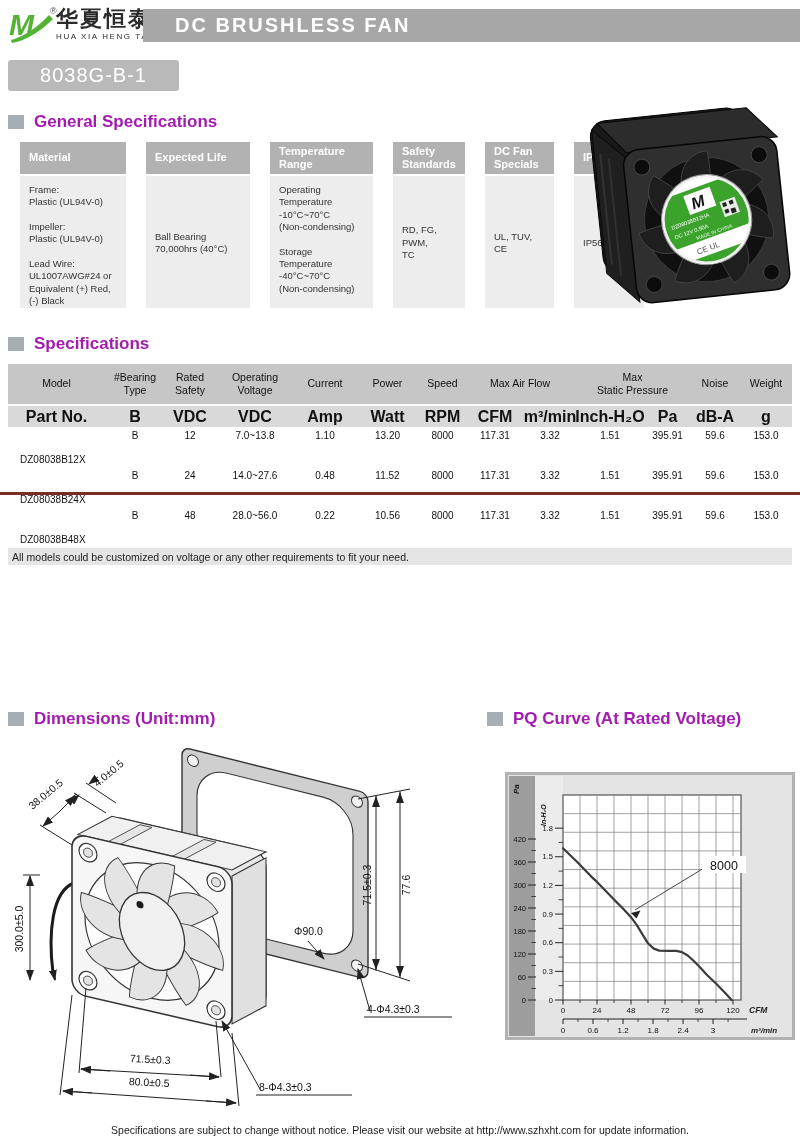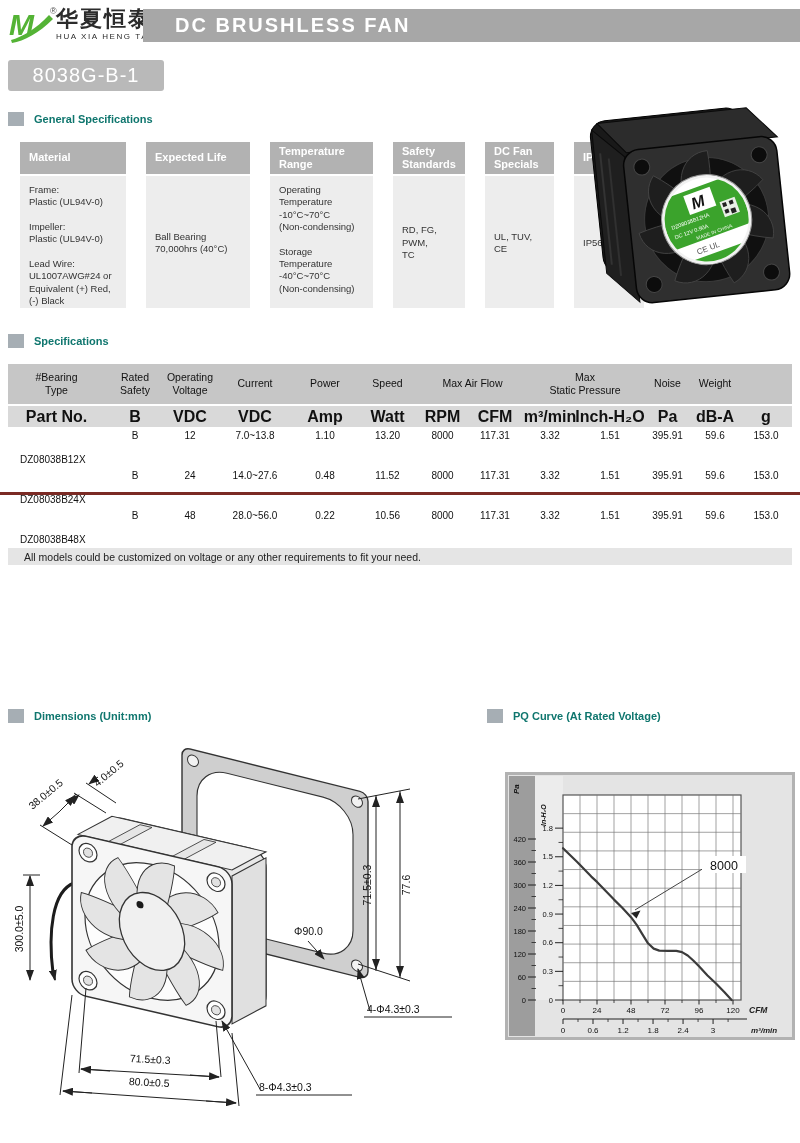--- a/index.html
+++ b/index.html
@@ -7,29 +7,29 @@
   #page{position:relative;width:800px;height:1143px;background:#fff;overflow:hidden;}
 
   
   #logo{position:absolute;left:8px;top:4px;width:140px;height:46px;display:flex;}
   #brand{position:absolute;left:56px;top:8px;line-height:1;}
   #brand .cn{font-size:22px;font-weight:bold;color:#2b2b2b;letter-spacing:2px;}
   #brand .en{font-size:8px;color:#2b2b2b;letter-spacing:1.6px;margin-top:3px;}
   #banner{position:absolute;left:143px;top:9px;width:773px;height:33px;background:#a7a7a7;
           display:flex;align-items:center;}
   #banner span{color:#fff;font-weight:bold;font-size:20px;letter-spacing:2px;padding-left:32px;}
-  #model-badge{position:absolute;left:8px;top:60px;width:156px;height:31px;background:#b9b9b9;
+  #model-badge{position:absolute;left:8px;top:60px;width:171px;height:31px;background:#b9b9b9;
           border-radius:3px;display:flex;align-items:center;justify-content:center;
           color:#fff;font-size:20px;letter-spacing:1px;}
   #model-size{position:absolute;left:172px;top:61px;font-size:23px;color:#3d3d3d;letter-spacing:.5px;}
 
   
   .sec{position:absolute;display:flex;align-items:center;}
   .sec .sq{width:16px;height:14px;background:#a6aeb4;margin-right:10px;}
-  .sec .t{font-size:11px;font-weight:bold;color:#0f766e;}
+  .sec .t{font-size:17px;font-weight:bold;color:#a21caf;}
 
   
   #gen-table{position:absolute;left:8px;top:142px;width:552px;}
   .gen-head,.gen-body{display:grid;grid-template-columns:106px 104px 103px 72px 69px 70px;column-gap:20px;padding-left:12px;}
   .gen-head{margin-bottom:2px;}
   .gh{background:#b2b2b2;color:#fff;font-weight:bold;font-size:11px;line-height:1.2;
       height:32px;display:flex;align-items:center;padding-left:9px;}
   .gb{background:#ededed;color:#333;font-size:9.5px;line-height:1.3;height:132px;
       padding:8px 6px 6px 9px;box-sizing:border-box;white-space:pre-line;display:flex;align-items:center;}
   .gb.top{align-items:flex-start;}
@@ -39,21 +39,21 @@
   .sp-row{display:grid;grid-template-columns:97px 60px 50px 80px 60px 65px 45px 60px 50px 70px 45px 50px 52px;}
   .sp-h1{background:#c6c6c6;margin-bottom:2px;}
   .sp-h1 div{font-size:10.5px;color:#111;height:40px;display:flex;align-items:center;justify-content:center;
       text-align:center;white-space:pre-line;line-height:1.25;}
   .span2{grid-column:span 2;}
   .sp-h2{background:#d9d9d9;}
   .sp-h2 div{font-size:16px;font-weight:700;color:#111;height:21px;display:flex;align-items:center;justify-content:center;}
   .sp-body div{font-size:10px;color:#111;height:16px;display:flex;align-items:center;justify-content:center;}
   .sp-body div.c0{justify-content:flex-start;padding-left:12px;margin-top:24px;}
   #spec-note{background:#e5e5e5;font-size:10.5px;color:#222;height:17px;display:flex;align-items:center;
-      padding-left:16px;margin-top:1px;}
+      padding-left:4px;margin-top:1px;}
   #maroon-line{position:absolute;left:0;top:492px;width:800px;height:3px;background:#7b2a24;}
 
   
   #photo{position:absolute;left:570px;top:85px;}
   #dims-svg{position:absolute;left:10px;top:733px;}
   #pq-chart{position:absolute;left:505px;top:772px;}
 
   
   #footer{position:absolute;left:0;top:1124px;width:800px;text-align:center;font-size:10.5px;color:#1a1a1a;}
 
@@ -181,20 +181,21 @@
     </g>
   </svg>
 
   <div class="sec" style="left:8px;top:334px;">
     <div class="sq"></div>
     <div class="t">Specifications</div>
   </div>
 
   <div id="spec-table">
     <div class="sp-row sp-h1">
+      <div>Model</div>
       <div>#Bearing
 Type</div>
       <div>Rated
 Safety</div>
       <div>Operating
 Voltage</div>
       <div>Current</div>
       <div>Power</div>
       <div>Speed</div>
       <div class="span2">Max Air Flow</div>
@@ -503,14 +504,15 @@
         <line x1="223.07813410000003" y1="247" x2="223.07813410000003" y2="250" stroke="#222" stroke-width="0.8"></line>
         <text x="246" y="261" font-size="8" font-weight="bold" font-style="italic" fill="#222">m³/min</text>
       </g>
       <path d="M58.0,76.2 L72.2,90.0 L86.3,104.6 L92.0,109.9 L100.5,118.8 L109.0,127.6 L117.5,136.0 L126.0,145.2 L131.7,152.9 L137.3,162.1 L143.0,171.3 L148.7,176.6 L154.3,178.6 L162.8,178.9 L171.3,178.9 L177.0,180.1 L182.7,183.5 L188.3,188.5 L194.0,194.3 L202.5,203.5 L211.0,211.5 L219.5,220.3 L226.6,228.0" fill="none" stroke="#3b3b3b" stroke-width="2.2" stroke-linejoin="round" stroke-linecap="round"></path>
       <line x1="199" y1="96" x2="130.0016" y2="137.98408999999998" stroke="#444" stroke-width="1"></line>
       <path d="M126.0016,140.98408999999998 l9.5,-2.5 l-4,8 z" fill="#222"></path>
       <rect x="197" y="84" width="44" height="17" fill="#ffffff"></rect>
       <text x="219" y="97.5" text-anchor="middle" font-size="12.5" fill="#111">8000</text>
     </svg>
 
+  <div id="footer">Specifications are subject to change without notice. Please visit our website at http://www.szhxht.com for update information.</div>
 
 </div>
 
 </body></html>

